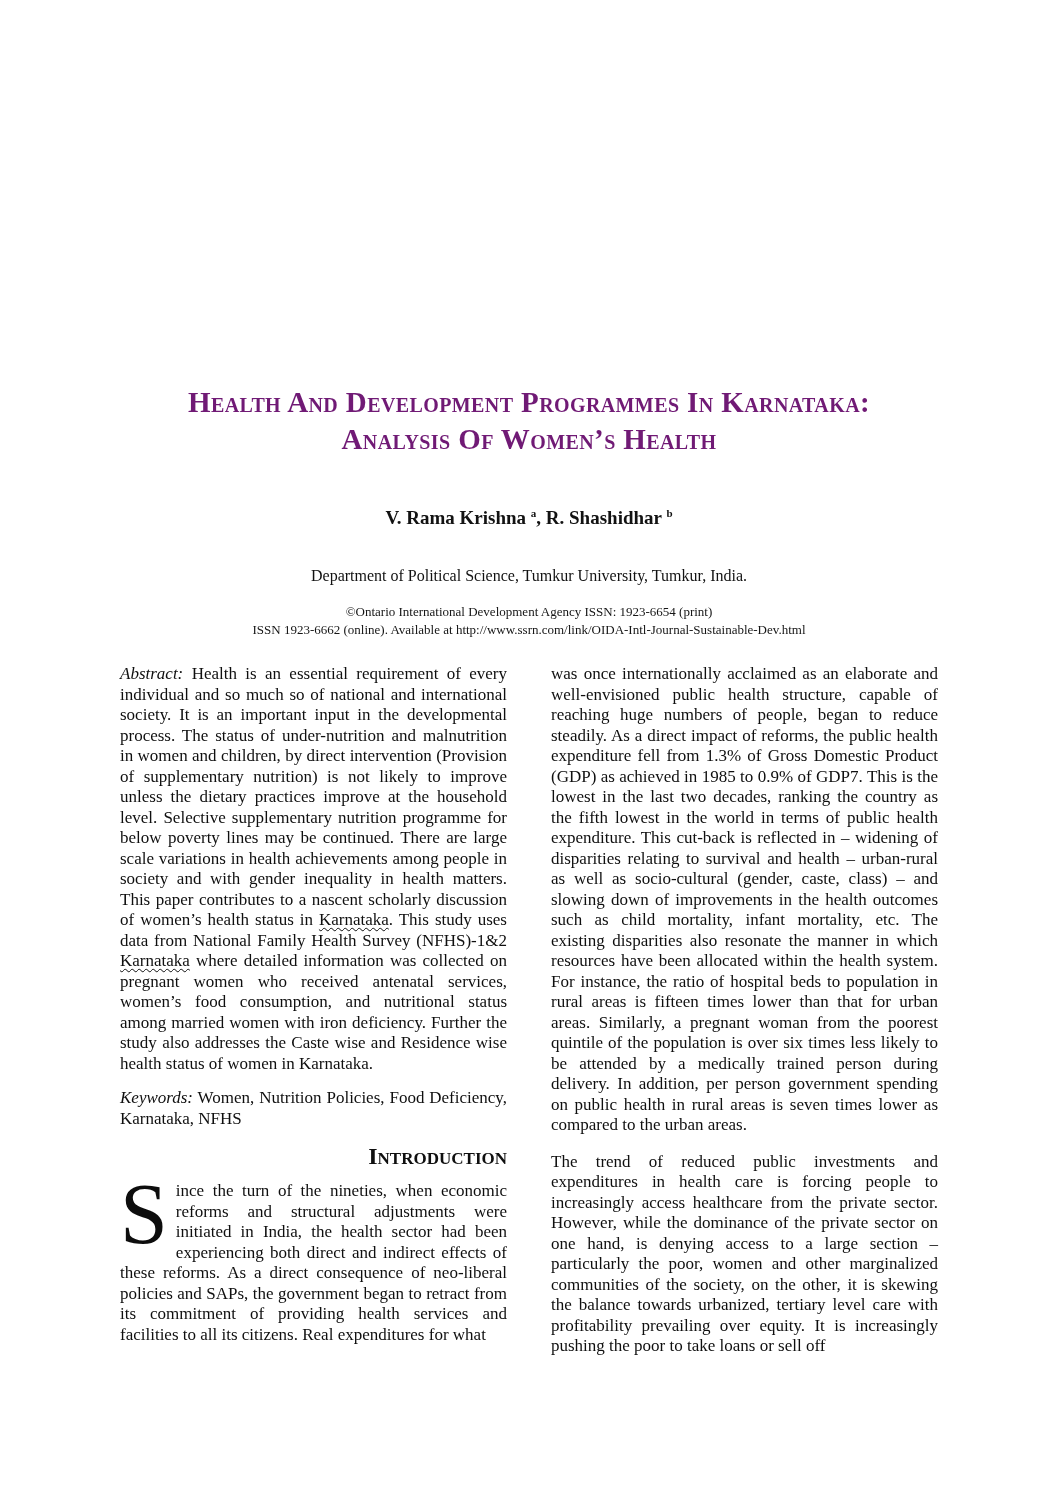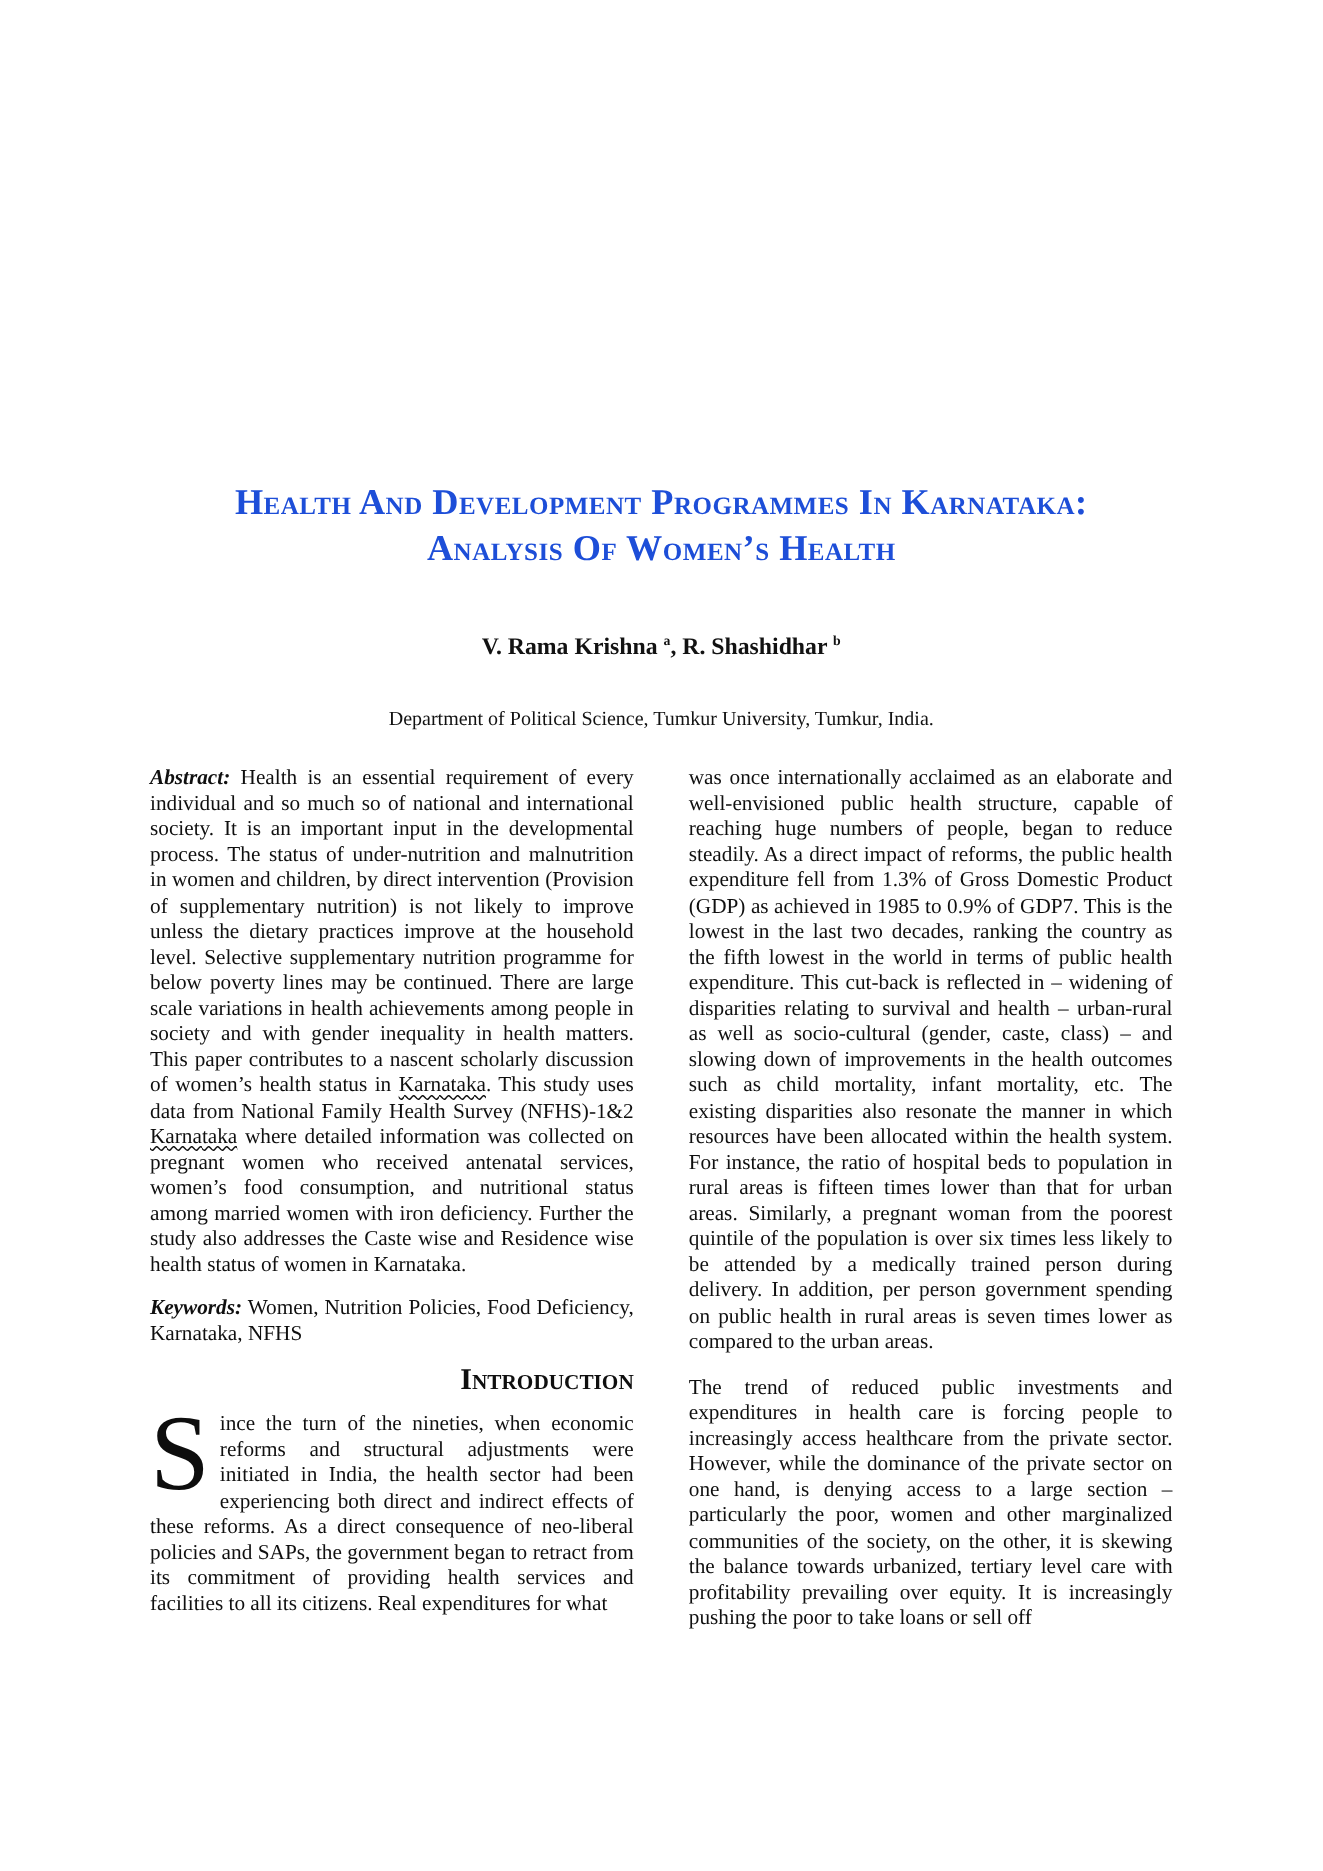--- a/index.html
+++ b/index.html
@@ -22,21 +22,21 @@
     margin: 0 auto;
     padding-top: 384px;
   }
   .title {
     text-align: center;
     font-weight: bold;
     font-variant: small-caps;
     font-size: 29px;
     line-height: 37px;
     letter-spacing: 0.4px;
-    color: #1d4ed8;
+    color: #701a75;
   }
   .title .line { white-space: nowrap; }
   .authors {
     text-align: center;
     font-weight: bold;
     font-size: 19px;
     line-height: 23px;
     margin-top: 44px;
   }
   .authors sup, .affil sup {
@@ -65,21 +65,21 @@
     margin-top: 25px;
   }
   .col { flex: 1; min-width: 0; }
   .body-text {
     font-size: 17px;
     line-height: 20.5px;
     text-align: justify;
     color: #0f0f0f;
   }
   .para { margin-bottom: 14px; }
-  .lead-label { font-weight: bold; font-style: italic; }
+  .lead-label { font-weight: normal; font-style: italic; }
   .squiggle {
     text-decoration: underline;
     text-decoration-style: wavy;
     text-decoration-thickness: 1px;
     text-underline-offset: 2px;
   }
   .section-heading {
     text-align: right;
     font-weight: bold;
     font-variant: small-caps;
@@ -106,20 +106,24 @@
       <div class="line">Health And Development Programmes In Karnataka:</div>
       <div class="line">Analysis Of Women’s Health</div>
     </div>
 
     <div class="authors"><span>V. Rama Krishna</span> <sup>a</sup><span>, </span><span>R. Shashidhar</span> <sup>b</sup></div>
 
     <div class="affil">
       <div>Department of Political Science, Tumkur University, Tumkur, India.</div>
     </div>
 
+    <div class="publisher">
+      <div>©Ontario International Development Agency ISSN: 1923-6654 (print)</div>
+      <div><span>ISSN 1923-6662 (online). Available at </span><span>http://www.ssrn.com/link/OIDA-Intl-Journal-Sustainable-Dev.html</span></div>
+    </div>
 
     <div class="columns">
 
       <div class="col body-text">
         <p class="para"><span class="lead-label">Abstract:</span><span> Health is an essential requirement of every individual and so much so of national and international society.  It is an important input in the developmental process.  The status of under-nutrition and malnutrition in women and children, by direct intervention (Provision of supplementary nutrition) is not likely to improve unless the dietary practices improve at the household level.  Selective supplementary nutrition programme for below poverty lines may be continued.  There are large scale variations in health achievements among people in society and with gender inequality in health matters. This paper contributes to a nascent scholarly discussion of women’s health status in </span><span class="squiggle">Karnataka</span><span>. This study uses data from National Family Health Survey (NFHS)-1&amp;2 </span><span class="squiggle">Karnataka</span><span> where detailed information was collected on pregnant women who received antenatal services, women’s food consumption, and nutritional status among married women with iron deficiency.  Further the study also addresses the Caste wise and Residence wise health status of women in Karnataka.</span></p>
 
         <p class="para"><span class="lead-label">Keywords:</span><span> Women, Nutrition Policies, Food Deficiency, Karnataka, NFHS</span></p>
 
         <div class="section-heading">Introduction</div>
 

